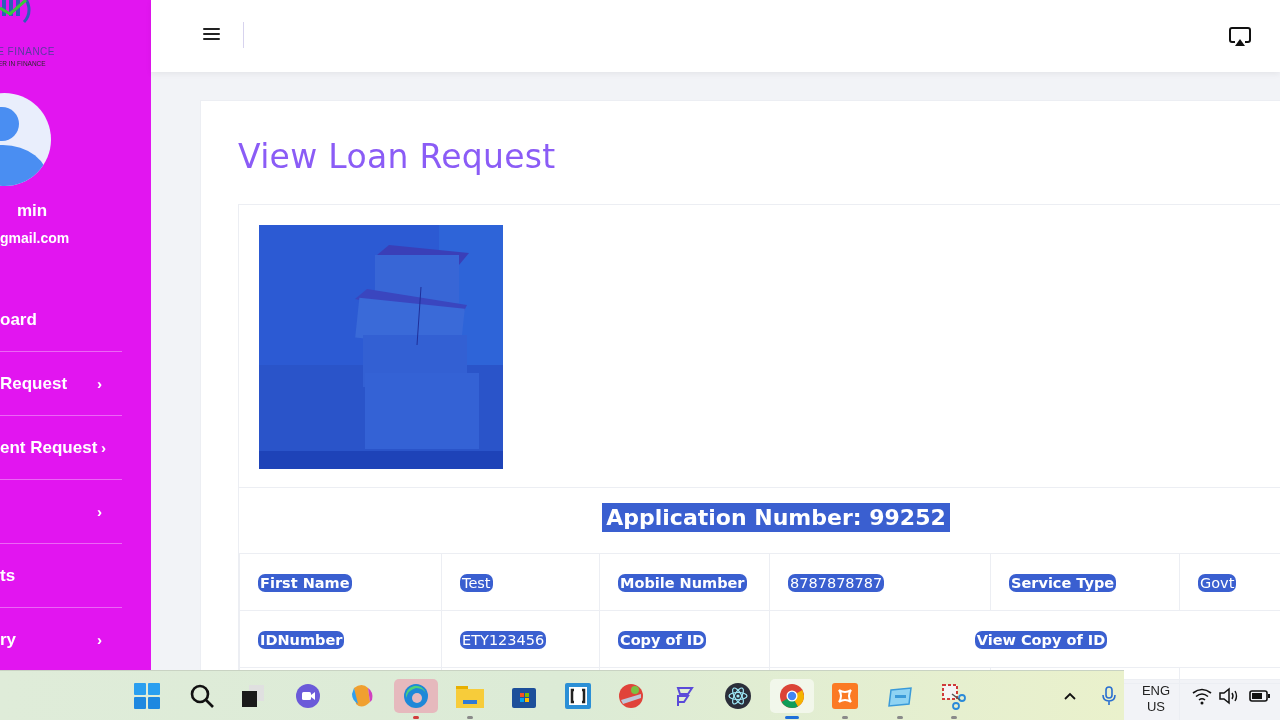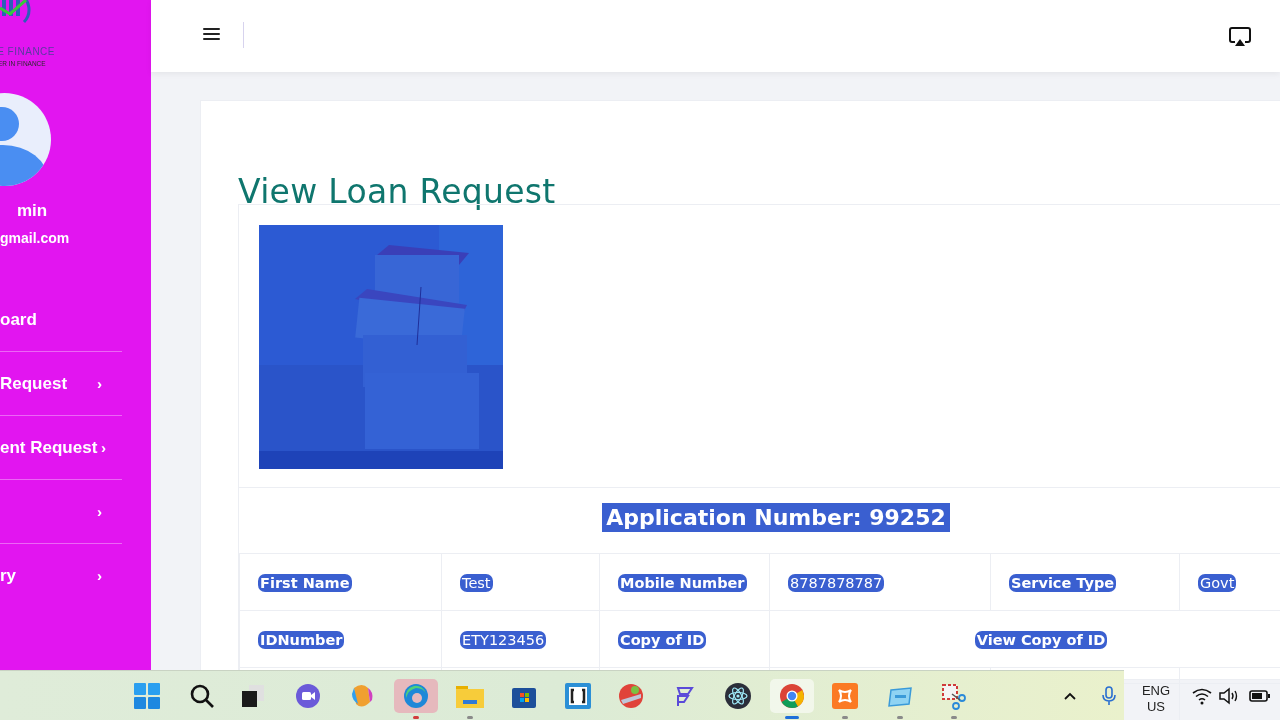--- a/index.html
+++ b/index.html
@@ -25,21 +25,21 @@
 
   
   .topbar { position: absolute; left: 151px; top: 0; width: 1129px; height: 72px; background: #fff; box-shadow: 0 2px 6px rgba(0,0,0,0.06); }
   .hamburger { position: absolute; left: 52px; top: 28px; width: 17px; height: 15px; cursor: pointer; }
   .hamburger span { display: block; height: 2px; background: #222; margin-bottom: 3px; border-radius: 1px; }
   .top-divider { position: absolute; left: 92px; top: 22px; width: 1px; height: 26px; background: #d7d3ee; }
   .cast-icon { position: absolute; right: 28px; top: 26px; width: 24px; height: 22px; }
 
   
   .content-card { position: absolute; left: 200px; top: 100px; width: 1090px; height: 580px; background: #fff; border: 1px solid #eceef3; }
-  .page-title { position: absolute; left: 37px; top: 36px; font-size: 33px; color: #0f766e; font-family: "DejaVu Sans", sans-serif; font-weight: normal; letter-spacing: 0.3px; margin-top: 35px; }
+  .page-title { position: absolute; left: 37px; top: 36px; font-size: 33px; color: #8b5cf6; font-family: "DejaVu Sans", sans-serif; font-weight: normal; letter-spacing: 0.3px; }
   .inner-box { position: absolute; left: 37px; top: 103px; width: 1060px; height: 480px; border: 1px solid #eceef3; border-right: none; }
   .loan-image { position: absolute; left: 20px; top: 20px; width: 244px; height: 244px; overflow: hidden; background: linear-gradient(180deg,#2f5fd6 0%,#2550c9 60%,#1e45be 100%); }
   .loan-image svg { width: 100%; height: 100%; display: block; }
   .row-sep { position: absolute; left: 0; right: 0; height: 1px; background: #eceef3; }
   .app-number { position: absolute; left: 0; right: 0; top: 300px; text-align: center; width: 1074px; }
   .sel { background: #3a5fd0; color: #fff; text-align: right; }
   .app-number span { font-size: 22px; font-weight: bold; padding: 2px 4px; font-family: "DejaVu Sans", sans-serif; }
 
   table.details { position: absolute; left: 0; top: 348px; border-collapse: collapse; width: 1074px; }
   table.details td { border: 1px solid #eceef3; height: 57px; padding: 0 18px; font-size: 15px; vertical-align: middle; white-space: nowrap; }
@@ -89,20 +89,23 @@
       <span class="nav-label">Request</span>
       <span class="nav-chevron">›</span>
     </div>
     <div class="nav-item wide">
       <span class="nav-label">ent Request</span>
       <span class="nav-chevron">›</span>
     </div>
     <div class="nav-item">
       <span class="nav-label"></span>
       <span class="nav-chevron">›</span>
+    </div>
+    <div class="nav-item">
+      <span class="nav-label">ts</span>
     </div>
     <div class="nav-item">
       <span class="nav-label">ry</span>
       <span class="nav-chevron">›</span>
     </div>
   </div>
 </div>
 
 <div class="topbar">
   <div class="hamburger">

